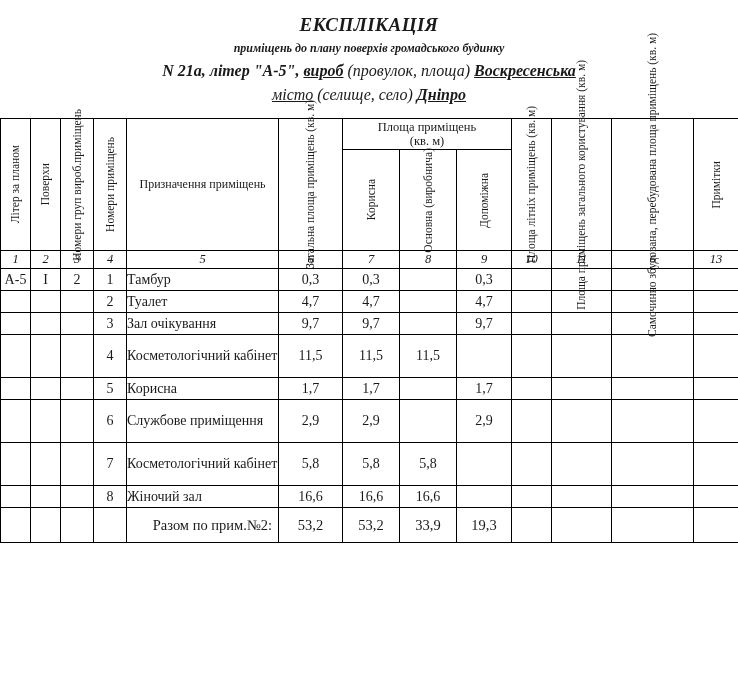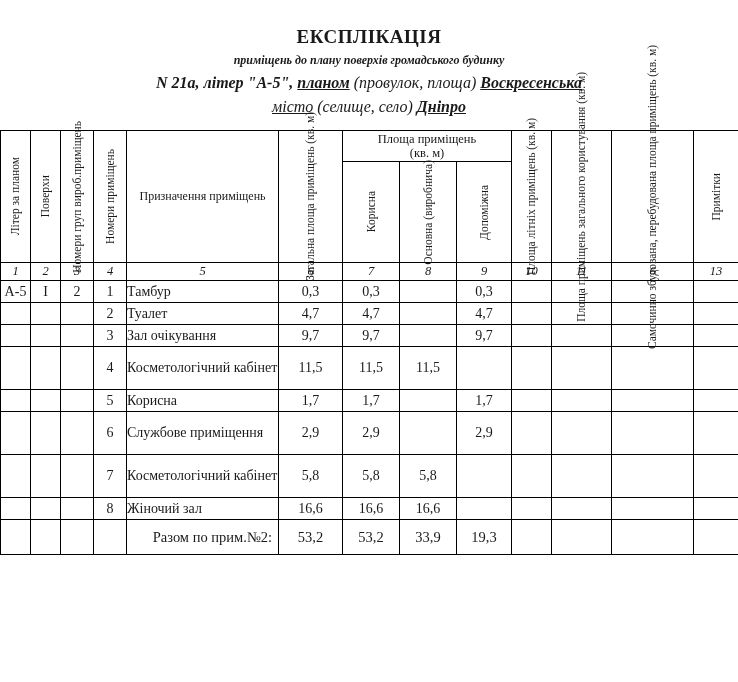--- a/index.html
+++ b/index.html
@@ -15,24 +15,24 @@
     position: relative;
     overflow: hidden;
   }
 
   
   .doc-header {
     text-align: center;
     padding-top: 14px;
   }
   .doc-title {
+    font-style: italic;
     font-weight: bold;
     font-size: 19px;
     letter-spacing: 0.5px;
-    margin-top: 12px;
   }
   .doc-subtitle {
     font-style: italic;
     font-weight: bold;
     font-size: 12px;
     margin-top: 5px;
   }
   .doc-line3, .doc-line4 {
     font-style: italic;
     font-size: 16px;
@@ -113,21 +113,21 @@
   }
 </style>
 </head>
 <body>
 
 <div class="doc-header">
   <div class="doc-title">ЕКСПЛІКАЦІЯ</div>
   <div class="doc-subtitle">приміщень до плану поверхів громадського будинку</div>
   <div class="doc-line3">
     <span class="bold">N 21а, літер "А-5",</span>
-    <span class="bold underline">планом</span>
+    <span class="bold underline">вироб</span>
     <span>(провулок, площа)</span>
     <span class="bold underline">Воскресенська</span>
   </div>
   <div class="doc-line4">
     <span class="underline">місто</span>
     <span>(селище, село)</span>
     <span class="bold underline">Дніпро</span>
   </div>
 </div>
 

